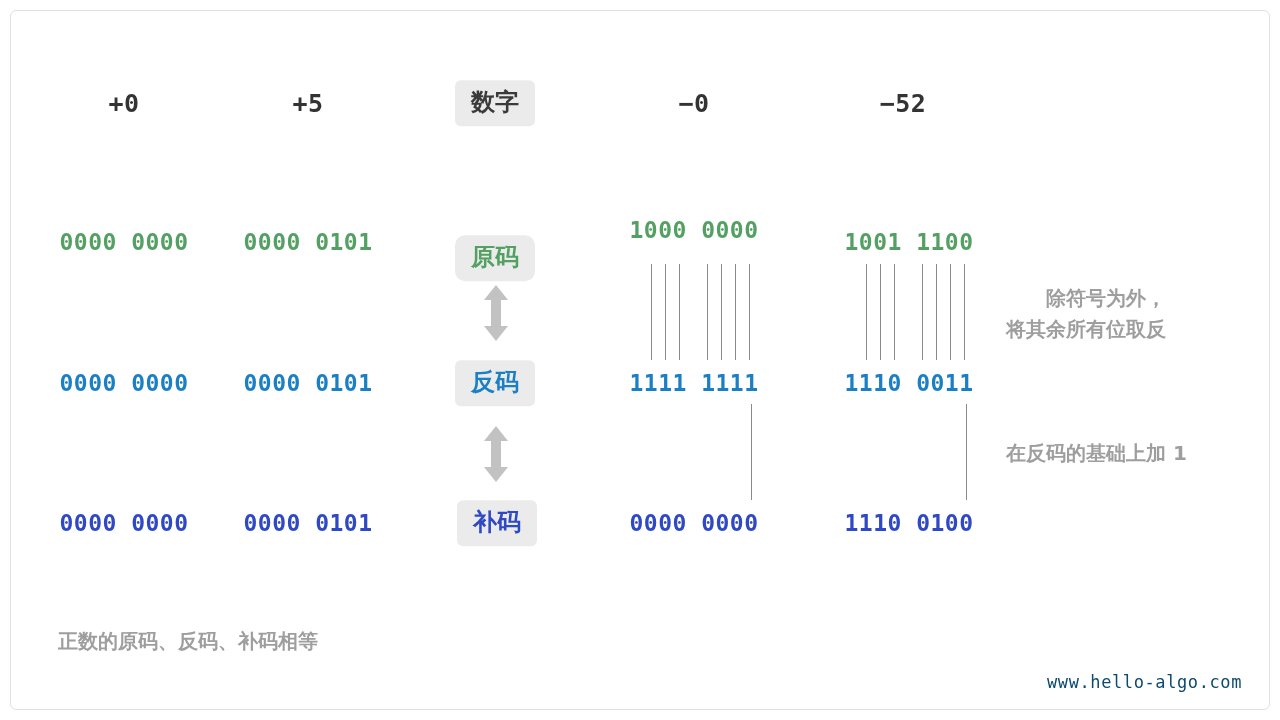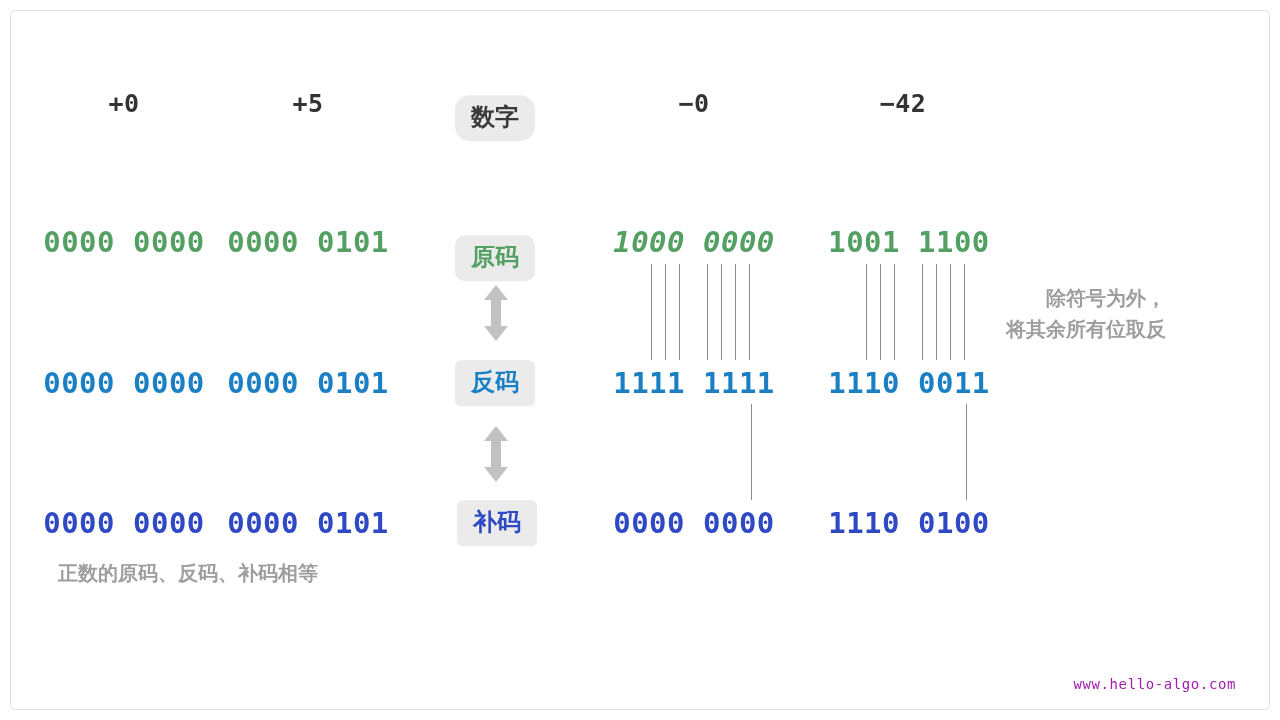--- a/index.html
+++ b/index.html
@@ -47,21 +47,21 @@
     font-weight: 700;
     letter-spacing: 0.5px;
   }
 
   .hdr-num {
     font-size: 25px;
     color: #333333;
   }
 
   .bits {
-    font-size: 29px;
+    font-size: 23px;
   }
   .bits.c-green  { color: #54a063; }
   .bits.c-blue   { color: #1b7fc4; }
   .bits.c-indigo { color: #2f49c4; }
 
   
   .badge {
     position: absolute;
     transform: translate(-50%, -50%);
     background: #ebebeb;
@@ -110,51 +110,51 @@
     position: absolute;
     transform: translate(-50%, -50%);
     width: 26px;
     height: 56px;
   }
   .darrow svg { display: block; }
 
   
   .watermark {
     position: absolute;
-    right: 44px;
+    right: 38px;
     bottom: 28px;
-    color: #a21caf;
-    font-size: 14px;
+    color: #0c4a6e;
+    font-size: 17px;
     letter-spacing: 0.6px;
     font-family: "DejaVu Sans Mono", "Liberation Mono", monospace;
   }
 </style>
 </head>
 <body>
 
 <div id="canvas">
   <div class="frame"></div>
 
   <div class="cell mono hdr-num" style="left:124px; top:103px;">+0</div>
 
   <div class="cell mono hdr-num" style="left:308px; top:103px;">+5</div>
 
-  <div class="badge t-dark" style="left:495px; top:118px;border-radius:15px;">数字</div>
+  <div class="badge t-dark" style="left:495px; top:103px;">数字</div>
 
   <div class="cell mono hdr-num" style="left:694px; top:103px;">−0</div>
 
-  <div class="cell mono hdr-num" style="left:903px; top:103px;">−42</div>
+  <div class="cell mono hdr-num" style="left:903px; top:103px;">−52</div>
 
   <div class="cell mono bits c-green" style="left:124px; top:242px;">0000 0000</div>
 
   <div class="cell mono bits c-green" style="left:308px; top:242px;">0000 0101</div>
 
   <div class="badge t-green" style="left:495px; top:258px;border-radius:10px;">原码</div>
 
-  <div class="cell mono bits c-green" style="left:694px; top:242px;font-style:italic;">1000 0000</div>
+  <div class="cell mono bits c-green" style="left:694px; top:230px;">1000 0000</div>
 
   <div class="cell mono bits c-green" style="left:909px; top:242px;text-align:center;">1001 1100</div>
 
   <div class="cell mono bits c-blue" style="left:124px; top:383px;">0000 0000</div>
 
   <div class="cell mono bits c-blue" style="left:308px; top:383px;">0000 0101</div>
 
   <div class="badge t-blue" style="left:495px; top:383px;">反码</div>
 
   <div class="cell mono bits c-blue" style="left:694px; top:383px;">1111 1111</div>
@@ -198,18 +198,19 @@
   <div class="vline" style="left:936px; top:264px; height:96px;"></div>
   <div class="vline" style="left:950px; top:264px; height:96px;"></div>
   <div class="vline" style="left:964px; top:264px; height:96px;"></div>
 
   <div class="vline" style="left:751px; top:404px; height:96px;"></div>
   <div class="vline" style="left:966px; top:404px; height:96px;"></div>
 
   <div class="note" style="left:1006px; top:283px;">除符号为外，
 将其余所有位取反</div>
 
-
-  <div class="caption" style="left:58px; top:560px;font-family:Liberation Mono, monospace;">正数的原码、反码、补码相等</div>
+  <div class="note" style="left:1006px; top:438px;">在反码的基础上加  1</div>
+
+  <div class="caption" style="left:58px; top:628px;font-family:Liberation Mono, monospace;">正数的原码、反码、补码相等</div>
 
 
   <div class="watermark">www.hello-algo.com</div>
 </div>
 
 </body></html>

